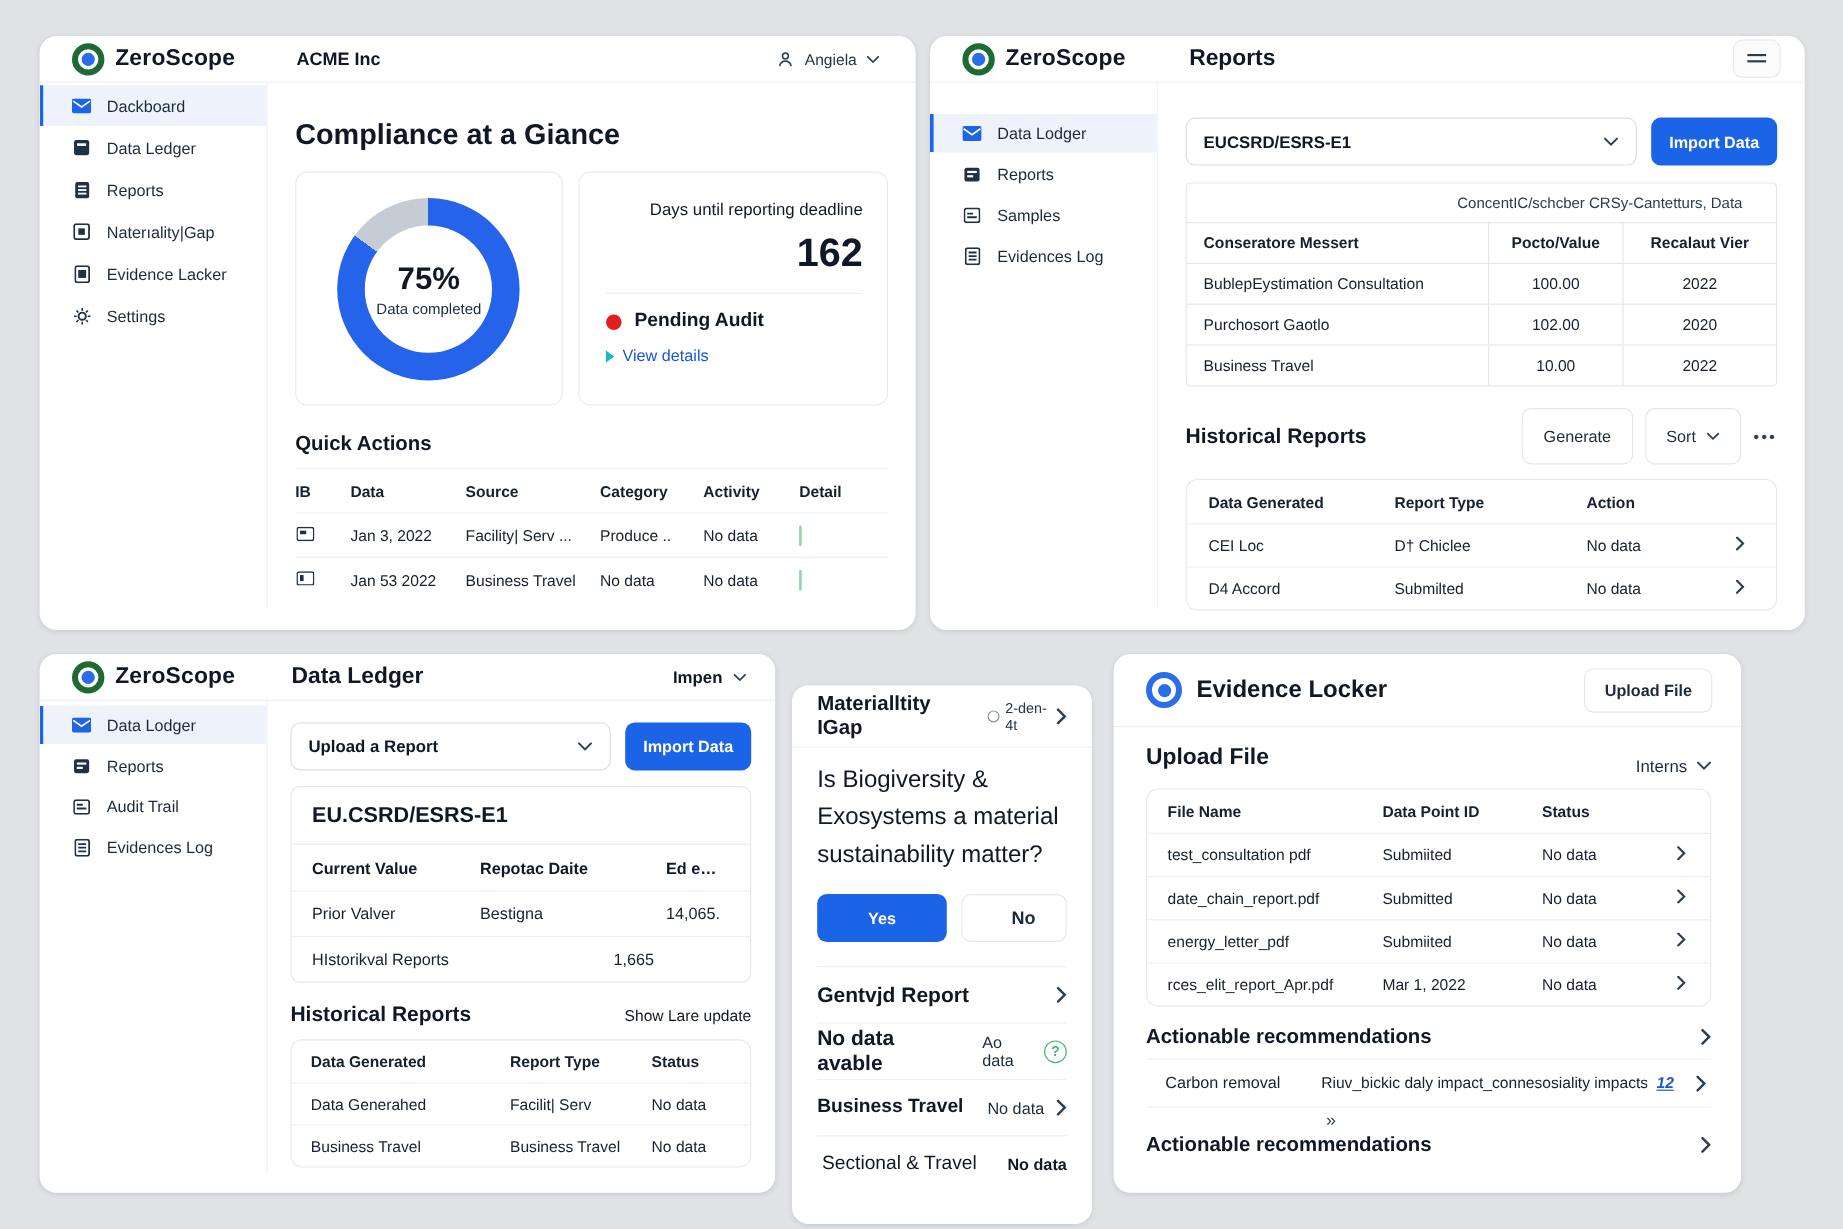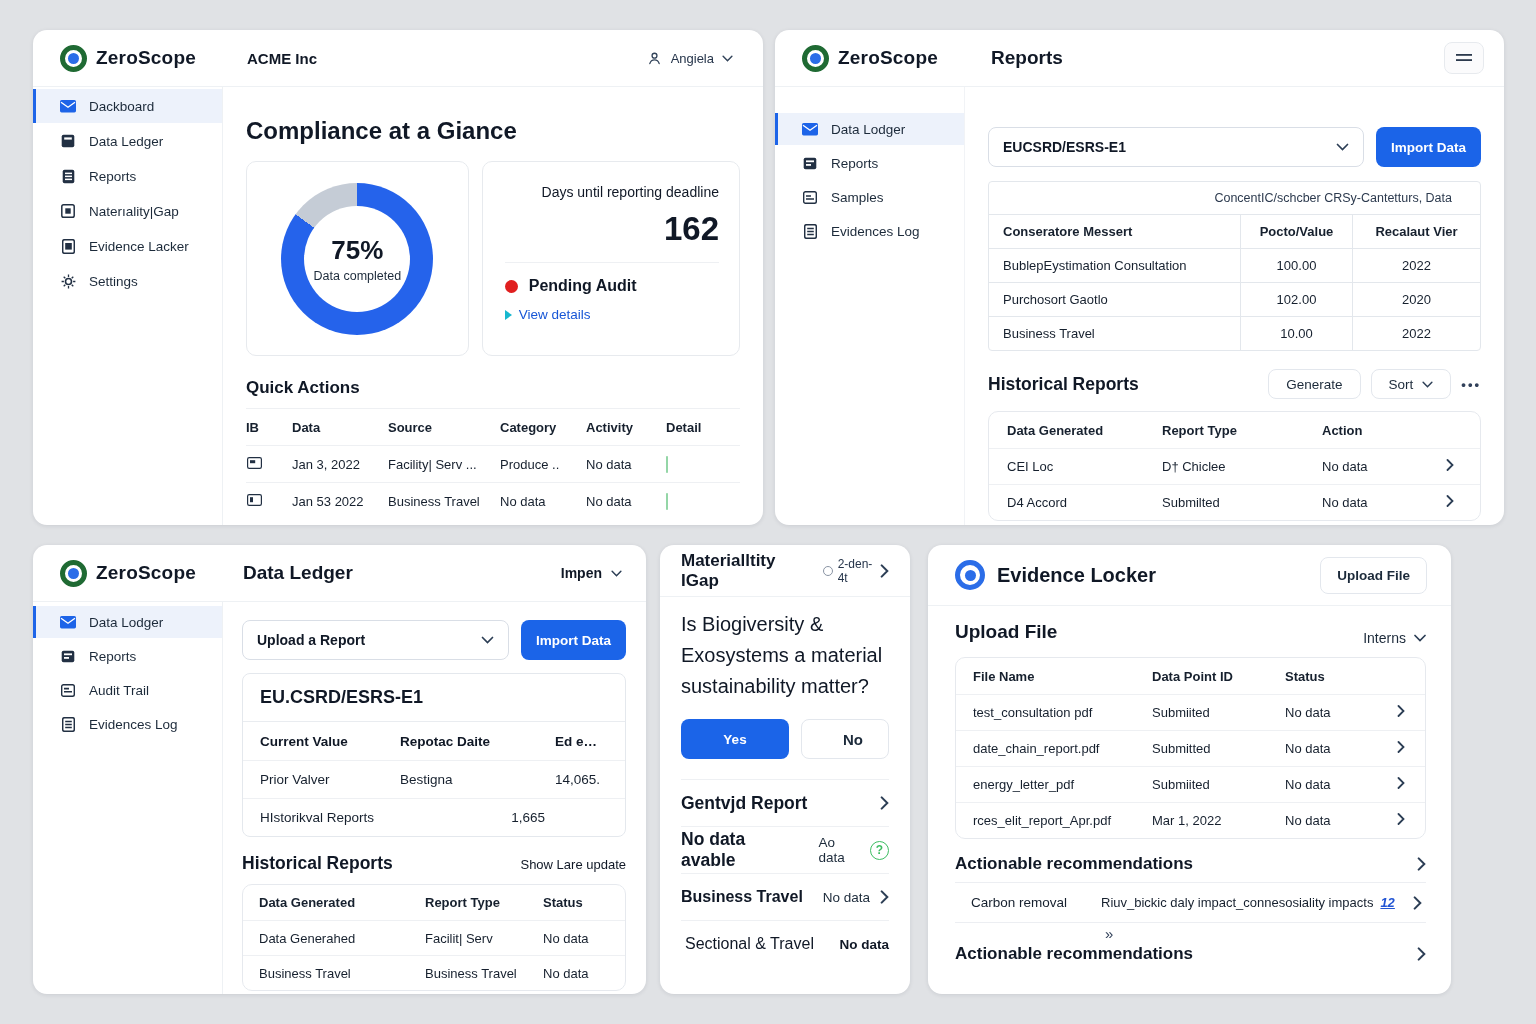--- a/index.html
+++ b/index.html
@@ -12,25 +12,25 @@
     overflow:hidden;
   }
   .panel {
     position:absolute; background:#fff; border-radius:14px;
     box-shadow:0 1px 4px rgba(20,30,50,.10);
     overflow:hidden;
   }
   #p-dash  { left:33px;  top:30px;  width:730px; height:495px; }
   #p-rep   { left:775px; top:30px;  width:729px; height:495px; }
   #p-led   { left:33px;  top:545px; width:613px; height:449px; }
-  #p-mat   { left:660px; top:545px; width:250px; height:449px; }
+  #p-mat   { left:660px; top:571px; width:250px; height:449px; }
   #p-evi   { left:928px; top:545px; width:523px; height:449px; }
 
   
-  .phead { display:flex; align-items:center; height:57px; border-bottom:1px solid #eef1f4; }
+  .phead { display:flex; align-items:center; height:39px; border-bottom:1px solid #eef1f4; }
   .brand { display:flex; align-items:center; gap:9px; width:190px; padding-left:27px; flex:none; }
   .brand-name { font-size:19px; font-weight:bold; letter-spacing:.2px; color:#101826; }
   .logo-ring { width:27px; height:27px; border-radius:50%; background:#fff;
                display:inline-flex; align-items:center; justify-content:center; flex:none; }
   .logo-green { border:5px solid #1f6a33; }
   .logo-blue  { border:5px solid #2b6de8; }
   .logo-dot { width:11px; height:11px; border-radius:50%; background:#2b6de8; }
   .pbody { display:flex; height:calc(100% - 57px); }
   .sidebar { width:190px; flex:none; border-right:1px solid #eef1f4; padding-top:2px; }
   .side-item { display:flex; align-items:center; gap:13px; height:34px; margin-bottom:1px;
@@ -81,32 +81,32 @@
   .qa-body { border-top:1px solid #eef0f3; }
   .pill { width:38px; height:12px; border-radius:7px; background:#b9e6c4; border:1px solid #94d6a7; }
 
   
   #p-rep .h-title { margin-left:26px; }
   .hamburger { margin-left:auto; margin-right:20px; width:40px; height:32px; border:1px solid #e7eaee;
                border-radius:8px; background:#fbfbfc; display:flex; align-items:center; justify-content:center;
                cursor:pointer; }
   #p-rep .sidebar { padding-top:26px; border-right:1px solid #f1f3f6; }
   #p-rep .side-item, #p-led .side-item { height:32px; margin-bottom:2px; }
-  .sel-row { display:flex; gap:12px; margin-top:24px; }
+  .sel-row { display:flex; gap:12px; margin-top:13px; }
   .grid-tbl { margin-top:14px; border:1px solid #e3e7ec; border-radius:4px; font-size:13px; }
   .gt-span { height:32px; display:flex; align-items:center; justify-content:flex-end;
              padding-right:28px; font-size:12.5px; color:#2c3a4e; }
   .gt-row { display:grid; grid-template-columns:1fr 112px 128px; border-top:1px solid #e3e7ec; }
   .gt-row > div { height:33px; display:flex; align-items:center; padding:0 14px; }
   .gt-row > div + div { border-left:1px solid #e3e7ec; justify-content:center; padding:0; }
   .gt-head > div { font-weight:bold; }
   .hr-bar { display:flex; align-items:center; margin-top:18px; }
   .hr-title { font-size:17.5px; font-weight:bold; color:#101826; }
   .hr-actions { margin-left:auto; display:flex; align-items:center; gap:10px; }
-  .hr-actions .btn-outline { height:30px; padding:0 17px; }
+  .hr-actions .btn-outline { height:47px; padding:0 17px; }
   .sort-btn { display:flex; align-items:center; gap:9px; }
   .dots { font-size:13px; letter-spacing:2px; color:#32415a; font-weight:bold; cursor:pointer; }
   .box-tbl { margin-top:12px; border:1px solid #e6e9ee; border-radius:10px; font-size:13px; overflow:hidden; }
   .bt-row { display:grid; align-items:center; height:36px; padding-left:18px; }
   .bt-row.head { font-weight:bold; }
   .bt-row + .bt-row { border-top:1px solid #eef0f3; }
   #p-rep .bt-row { grid-template-columns:155px 160px 1fr 34px; }
 
   
   #p-led .h-title { margin-left:20px; }

